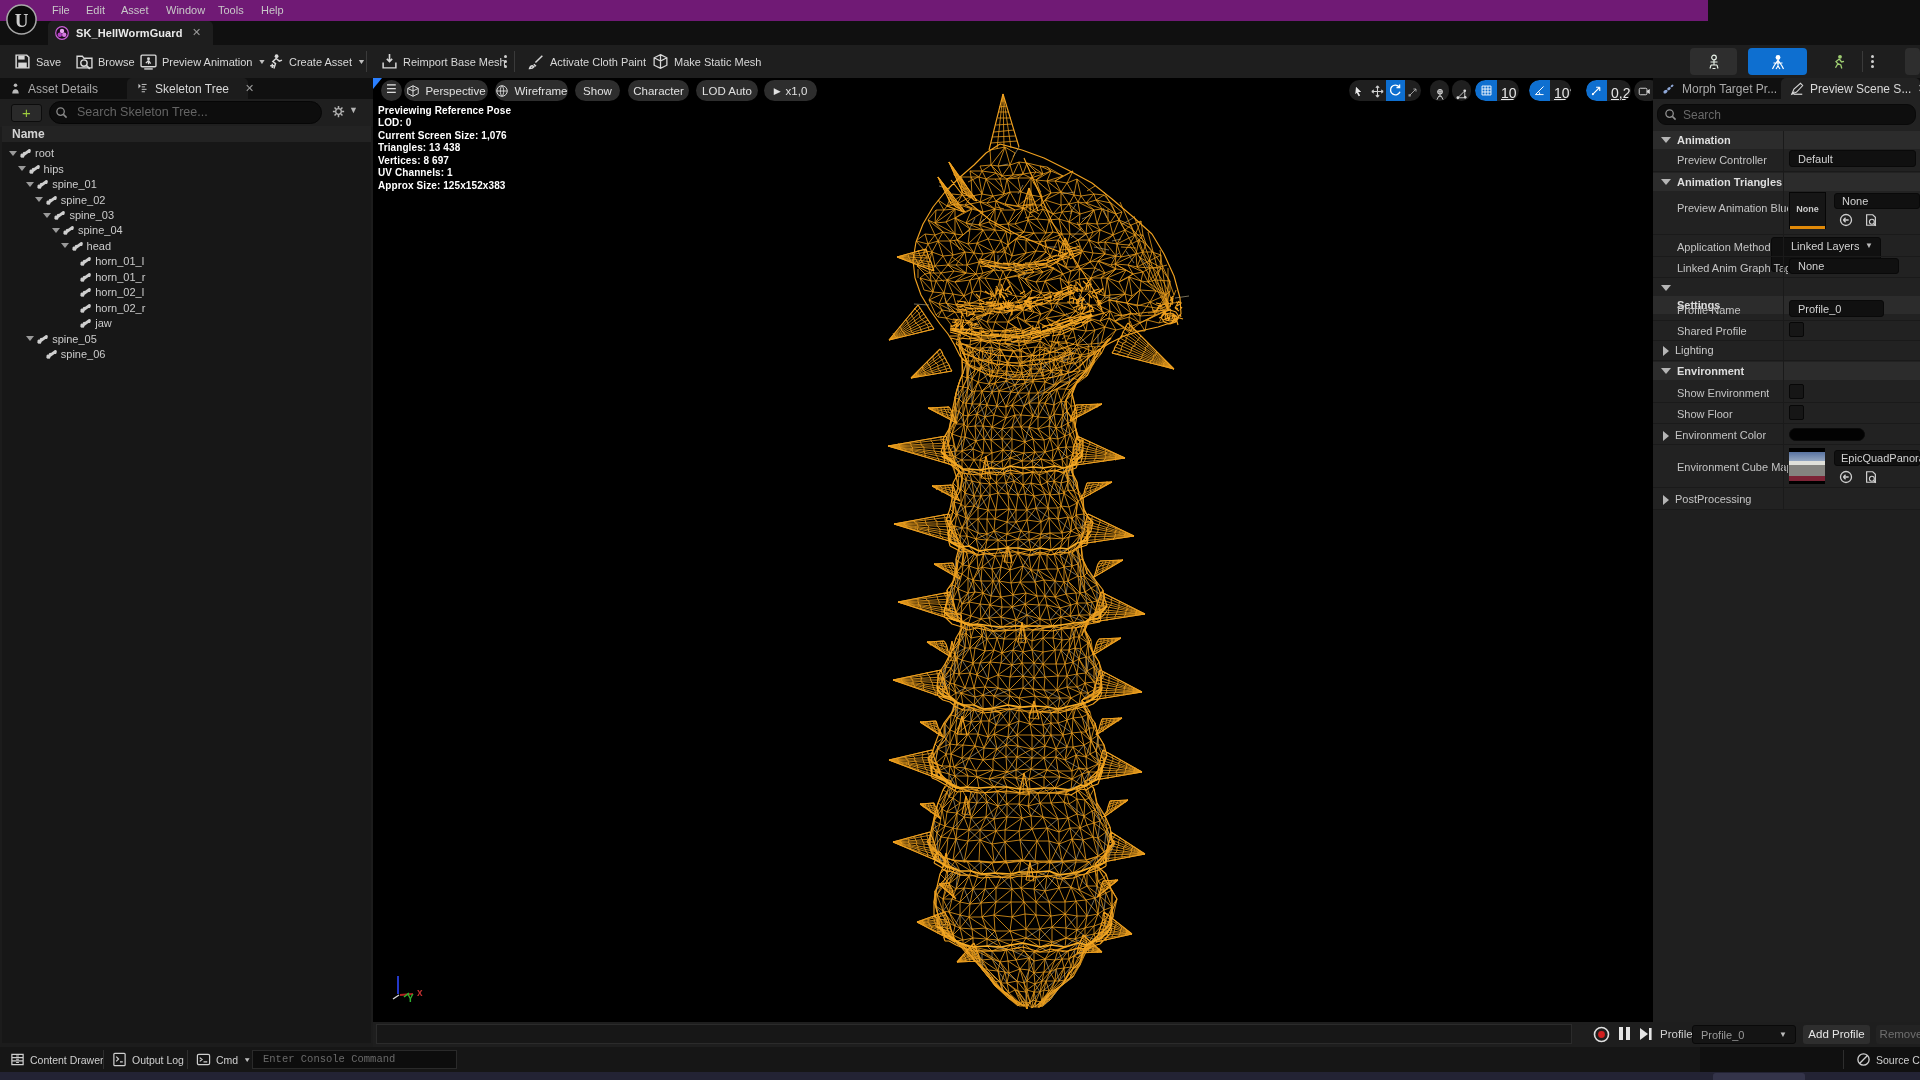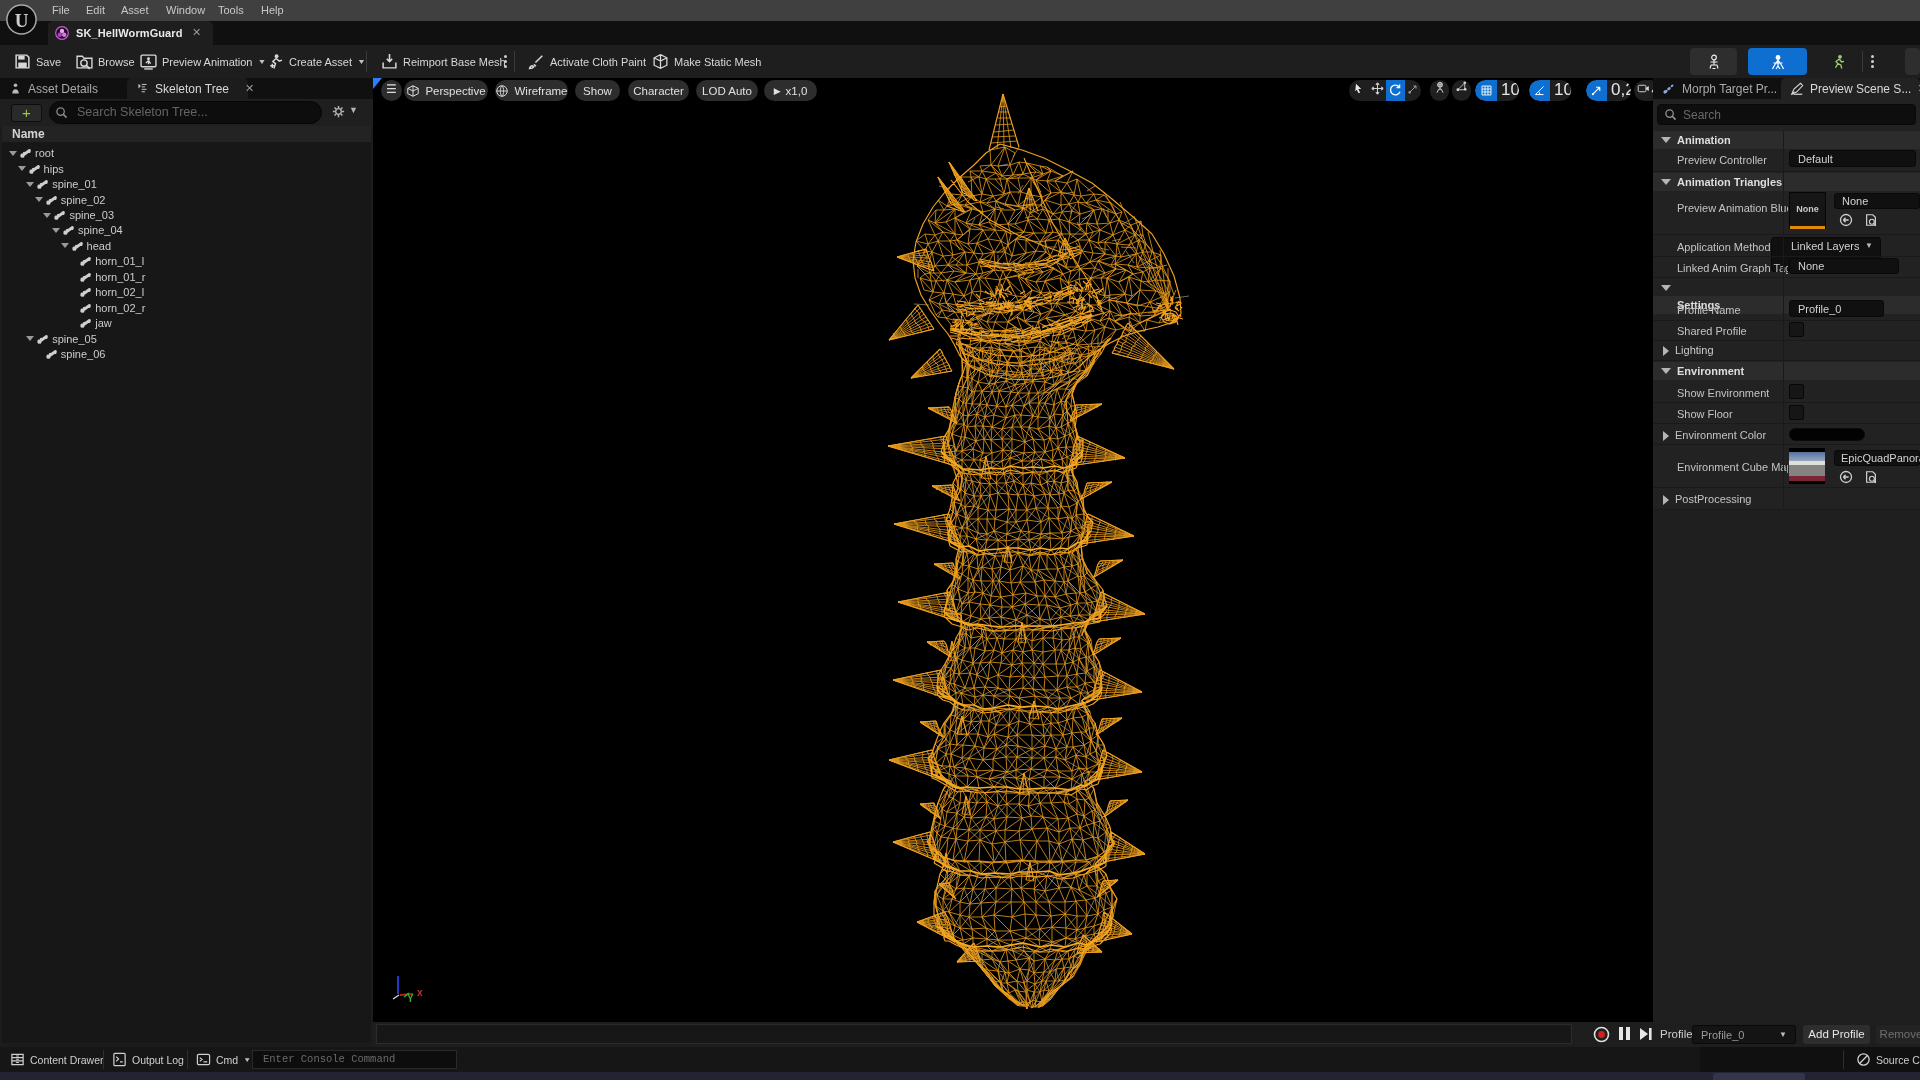--- a/index.html
+++ b/index.html
@@ -1,17 +1,17 @@
 <!DOCTYPE html>
 <html><head><meta charset="utf-8"><style>
 *{margin:0;padding:0;box-sizing:border-box;}
 html,body{width:1920px;height:1080px;overflow:hidden;background:#101010;font-family:"Liberation Sans",sans-serif;}
 #root{position:relative;width:1920px;height:1080px;}
 .abs{position:absolute;}
-#menubar{left:0;top:0;width:1920px;height:21px;background:#404040;}
+#menubar{left:0;top:0;width:1708px;height:21px;background:#701a75;}
 .mi{position:absolute;top:4px;font-size:11px;color:#c8c8c8;}
 #tabrow{left:0;top:21px;width:1920px;height:24px;background:#101010;}
 #atab{position:absolute;left:48px;top:0;width:165px;height:24px;background:#1e1e1e;border-radius:5px 5px 0 0;}
 #atab .t{position:absolute;left:28px;top:6px;font-size:11px;font-weight:bold;color:#eaeaea;letter-spacing:0.1px;}
 #atab .x{position:absolute;left:144px;top:5px;font-size:11px;color:#999;}
 #toolbar{left:0;top:45px;width:1920px;height:33px;background:#1e1e1e;}
 .tbtn{position:absolute;top:0;height:33px;display:flex;align-items:center;gap:5px;color:#d8d8d8;font-size:11px;white-space:nowrap;}
 .tsep{position:absolute;top:6px;width:1px;height:21px;background:#3a3a3a;}
 .chev{font-size:9px;color:#c0c0c0;transform:scaleY(0.8);}
 .modebtn{position:absolute;top:3px;height:27px;border-radius:4px;background:#2e2e2e;display:flex;align-items:center;justify-content:center;}
@@ -22,25 +22,25 @@
 #lsearchrow{position:absolute;left:0;top:21px;width:373px;height:28px;background:#1f1f1f;}
 #plusbtn{position:absolute;left:11px;top:5px;width:31px;height:18px;background:#2a2a2a;border:1px solid #0c0c0c;border-radius:3px;color:#9ccb3d;font-size:15px;text-align:center;line-height:16px;}
 #lsearch{position:absolute;left:49px;top:2px;width:273px;height:23px;background:#0d0d0d;border:1px solid #060606;border-radius:12px;color:#646464;font-size:12.5px;line-height:21px;padding-left:27px;}
 #nameheader{position:absolute;left:2px;top:48px;width:369px;height:16px;background:#232323;color:#d4d4d4;font-size:12px;font-weight:bold;line-height:16px;padding-left:10px;}
 #treearea{position:absolute;left:2px;top:64px;width:369px;height:901px;background:#171717;}
 .trow{position:absolute;height:16px;display:flex;align-items:center;color:#cccccc;font-size:11px;white-space:pre;}
 .tri{width:0;height:0;border-left:4px solid transparent;border-right:4px solid transparent;border-top:5px solid #9a9a9a;margin-right:3px;flex:none;}
 #viewport{left:373px;top:78px;width:1280px;height:944px;background:#000;}
 .pill{position:absolute;height:21px;background:#2d2d2d;border-radius:11px;color:#e0e0e0;font-size:11.5px;display:flex;align-items:center;gap:5px;white-space:nowrap;justify-content:center;}
 #stats{position:absolute;left:5px;top:27px;color:#fff;font-size:10px;font-weight:bold;line-height:12.45px;white-space:pre;letter-spacing:0.1px;}
-.chip{position:absolute;height:21px;background:#2d2d2d;border-radius:11px;color:#e6e6e6;font-size:17px;display:flex;align-items:flex-start;overflow:hidden;white-space:nowrap;}
+.chip{position:absolute;height:21px;background:#2d2d2d;border-radius:11px;color:#e6e6e6;font-size:14px;display:flex;align-items:flex-end;overflow:hidden;white-space:nowrap;text-decoration:underline;}
 .chipblue{background:#0e6fd0;height:21px;display:flex;align-items:center;justify-content:center;}
 #rpanel{left:1653px;top:78px;width:267px;height:944px;background:#222222;}
 #rtabs{position:absolute;left:0;top:0;width:267px;height:21px;background:#101010;}
-#rsearch{position:absolute;left:4px;top:26px;width:259px;height:21px;background:#0e0e0e;border-radius:4px;color:#696969;font-size:12px;line-height:20px;padding-left:25px;border:1px solid #090909;}
+#rsearch{position:absolute;left:4px;top:26px;width:259px;height:21px;background:#0e0e0e;border-radius:9px;color:#696969;font-size:12px;line-height:20px;padding-left:25px;border:1px solid #090909;}
 .cat{position:absolute;left:0;width:311px;height:18px;background:#2c2c2c;color:#dedede;font-weight:bold;font-size:11px;line-height:18px;padding-left:24px;}
 .rsep{position:absolute;left:0;width:267px;height:1px;background:#1a1a1a;}
 .plabel{position:absolute;left:24px;color:#c4c4c4;font-size:11px;white-space:nowrap;overflow:hidden;max-width:111px;text-overflow:clip;}
 .pfield{position:absolute;background:#101010;border:1px solid #090909;border-radius:3px;color:#d2d2d2;font-size:11px;white-space:nowrap;}
 .cbox{position:absolute;width:15px;height:15px;background:#161616;border:1px solid #070707;border-radius:2px;}
 .ctri{position:absolute;width:0;height:0;}
 .ctri.open{border-left:5px solid transparent;border-right:5px solid transparent;border-top:6px solid #b5b5b5;}
 .ctri.closed{border-top:5px solid transparent;border-bottom:5px solid transparent;border-left:6px solid #b5b5b5;}
 #timeline{left:373px;top:1022px;width:1280px;height:25px;background:#1e1e1e;}
 #timelinebox{position:absolute;left:3px;top:2px;width:1196px;height:20px;background:#171717;border:1px solid #2b2b2b;}
@@ -261,20 +261,27 @@
           <path d="M8 2 L14 5v6L8 14 2 11V5z M8 2v6 M2 5l6 3 6-3 M8 8v6" stroke="#e0e0e0" stroke-width="1.1" fill="none"></path>
         </svg>Perspective</div>
       <div class="pill" style="left:122px;top:2px;width:73px;justify-content:center"><svg width="14" height="14" viewBox="0 0 16 16">
           <circle cx="8" cy="8" r="6" fill="none" stroke="#e0e0e0" stroke-width="1.1"></circle>
           <path d="M2 8h12 M8 2c-2.5 2-2.5 10 0 12 M8 2c2.5 2 2.5 10 0 12" stroke="#e0e0e0" stroke-width="1" fill="none"></path>
         </svg>Wireframe</div>
       <div class="pill" style="left:202px;top:2px;width:45px;justify-content:center">Show</div>
       <div class="pill" style="left:255px;top:2px;width:61px;justify-content:center">Character</div>
       <div class="pill" style="left:323px;top:2px;width:62px;justify-content:center">LOD Auto</div>
       <div class="pill" style="left:391px;top:2px;width:53px;justify-content:center"><span style="font-size:9px">▶</span> x1,0</div>
+      <div id="stats">Previewing Reference Pose
+LOD: 0
+Current Screen Size: 1,076
+Triangles: 13 438
+Vertices: 8 697
+UV Channels: 1
+Approx Size: 125x152x383</div>
       <div class="chip" style="left:976px;top:2px;width:72px;background:#1f1f1f">
         <span style="width:19px;text-align:center"><svg width="12" height="12" viewBox="0 0 16 16">
             <path d="M5 2l7 7h-4l2.5 4.5-2 1L6 10 4 12z" fill="#e8e8e8" transform="translate(-1,-1)"></path>
           </svg></span>
         <span style="width:18px;text-align:center"><svg width="13" height="13" viewBox="0 0 16 16">
             <path d="M8 1v14 M1 8h14 M8 1l-2 2.5 M8 1l2 2.5 M8 15l-2-2.5 M8 15l2-2.5 M1 8l2.5-2 M1 8l2.5 2 M15 8l-2.5-2 M15 8l-2.5 2" stroke="#d0d0d0" stroke-width="1.3" fill="none"></path>
           </svg></span>
         <span class="chipblue" style="width:19px;flex:none">
           <svg width="13" height="13" viewBox="0 0 16 16">
             <path d="M12.5 3.5a6 6 0 10 1 6" stroke="#fff" stroke-width="1.7" fill="none"></path>

